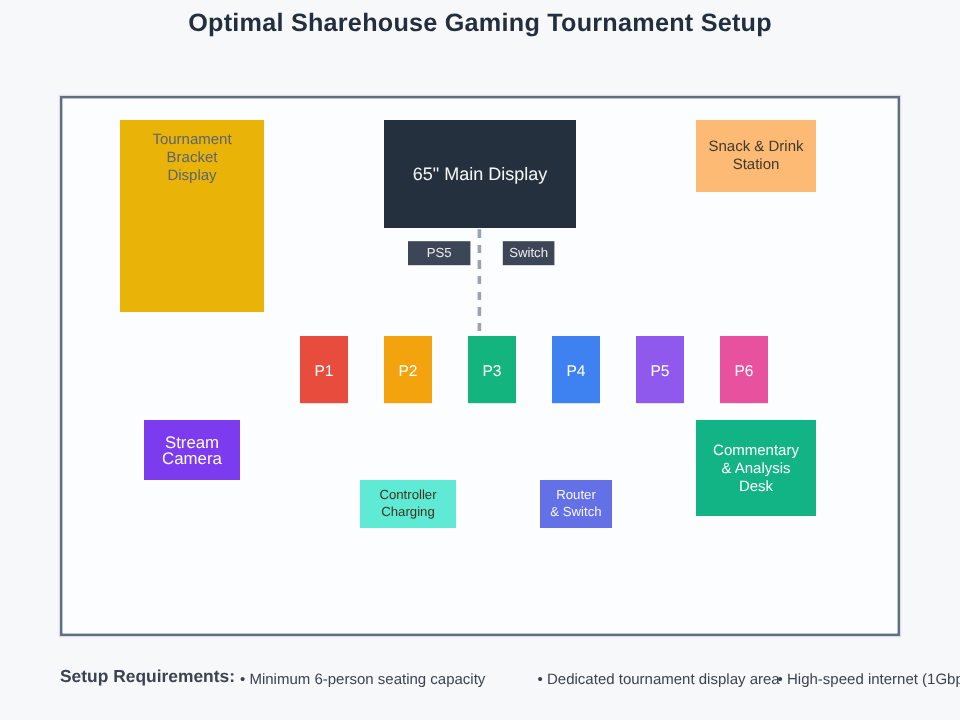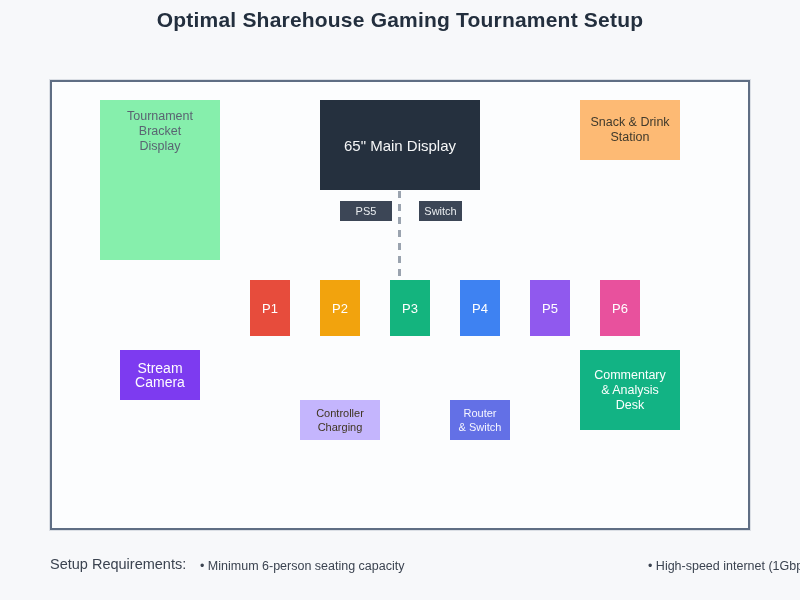--- a/index.html
+++ b/index.html
@@ -36,42 +36,42 @@
     display: flex;
     flex-direction: column;
     align-items: center;
     justify-content: center;
     text-align: center;
     box-sizing: border-box;
   }
   .zone .line { display: block; }
   .zone-bracket {
     left: 100px; top: 100px; width: 120px; height: 160px;
-    background: #86efac; color: #5a6472;
+    background: #eab308; color: #5a6472;
     font-size: 12.5px; line-height: 15px;
     justify-content: flex-start; padding-top: 9px;
   }
   .zone-main-display {
     left: 320px; top: 100px; width: 160px; height: 90px;
     background: #25303e; color: #f5f6f7;
     font-size: 15px;
   }
   .zone-snack {
     left: 580px; top: 100px; width: 100px; height: 60px;
     background: #fdba74; color: #403a2c;
     font-size: 12.5px; line-height: 15px;
   }
   .zone-stream {
     left: 120px; top: 350px; width: 80px; height: 50px;
     background: #7d3bf0; color: #fdfbff;
     font-size: 14px; line-height: 14px;
   }
   .zone-controller {
     left: 300px; top: 400px; width: 80px; height: 40px;
-    background: #c4b5fd; color: #3f3520;
+    background: #5eead4; color: #3f3520;
     font-size: 11px; line-height: 14px;
   }
   .zone-router {
     left: 450px; top: 400px; width: 60px; height: 40px;
     background: #6370e6; color: #f6f6ff;
     font-size: 11px; line-height: 14px;
   }
   .zone-commentary {
     left: 580px; top: 350px; width: 100px; height: 80px;
     background: #12b384; color: #fcfffe;
@@ -102,20 +102,21 @@
   .player-3 { left: 390px; background: #14b47e; }
   .player-4 { left: 460px; background: #3e82f2; }
   .player-5 { left: 530px; background: #9059ee; }
   .player-6 { left: 600px; background: #e8519d; }
   .legend-heading {
     position: absolute;
     left: 50px; top: 556px;
     font-size: 14.5px;
     color: #3b4350;
     white-space: nowrap;
+    font-weight: bold;
   }
   .req-item {
     position: absolute;
     top: 559px;
     font-size: 12.5px;
     color: #3b4350;
     white-space: nowrap;
   }
   .req-0 { left: 200px; }
   .req-1 { left: 448px; }
@@ -173,15 +174,16 @@
   </div>
 
   <div class="zone zone-commentary">
     <span class="line">Commentary</span>
     <span class="line">&amp; Analysis</span>
     <span class="line">Desk</span>
   </div>
 
   <div class="legend-heading">Setup Requirements:</div>
   <div class="req-item req-0">• Minimum 6-person seating capacity</div>
+  <div class="req-item req-1">• Dedicated tournament display area</div>
   <div class="req-item req-2">• High-speed internet (1Gbps</div>
 
 </div>
 
 </body></html>

